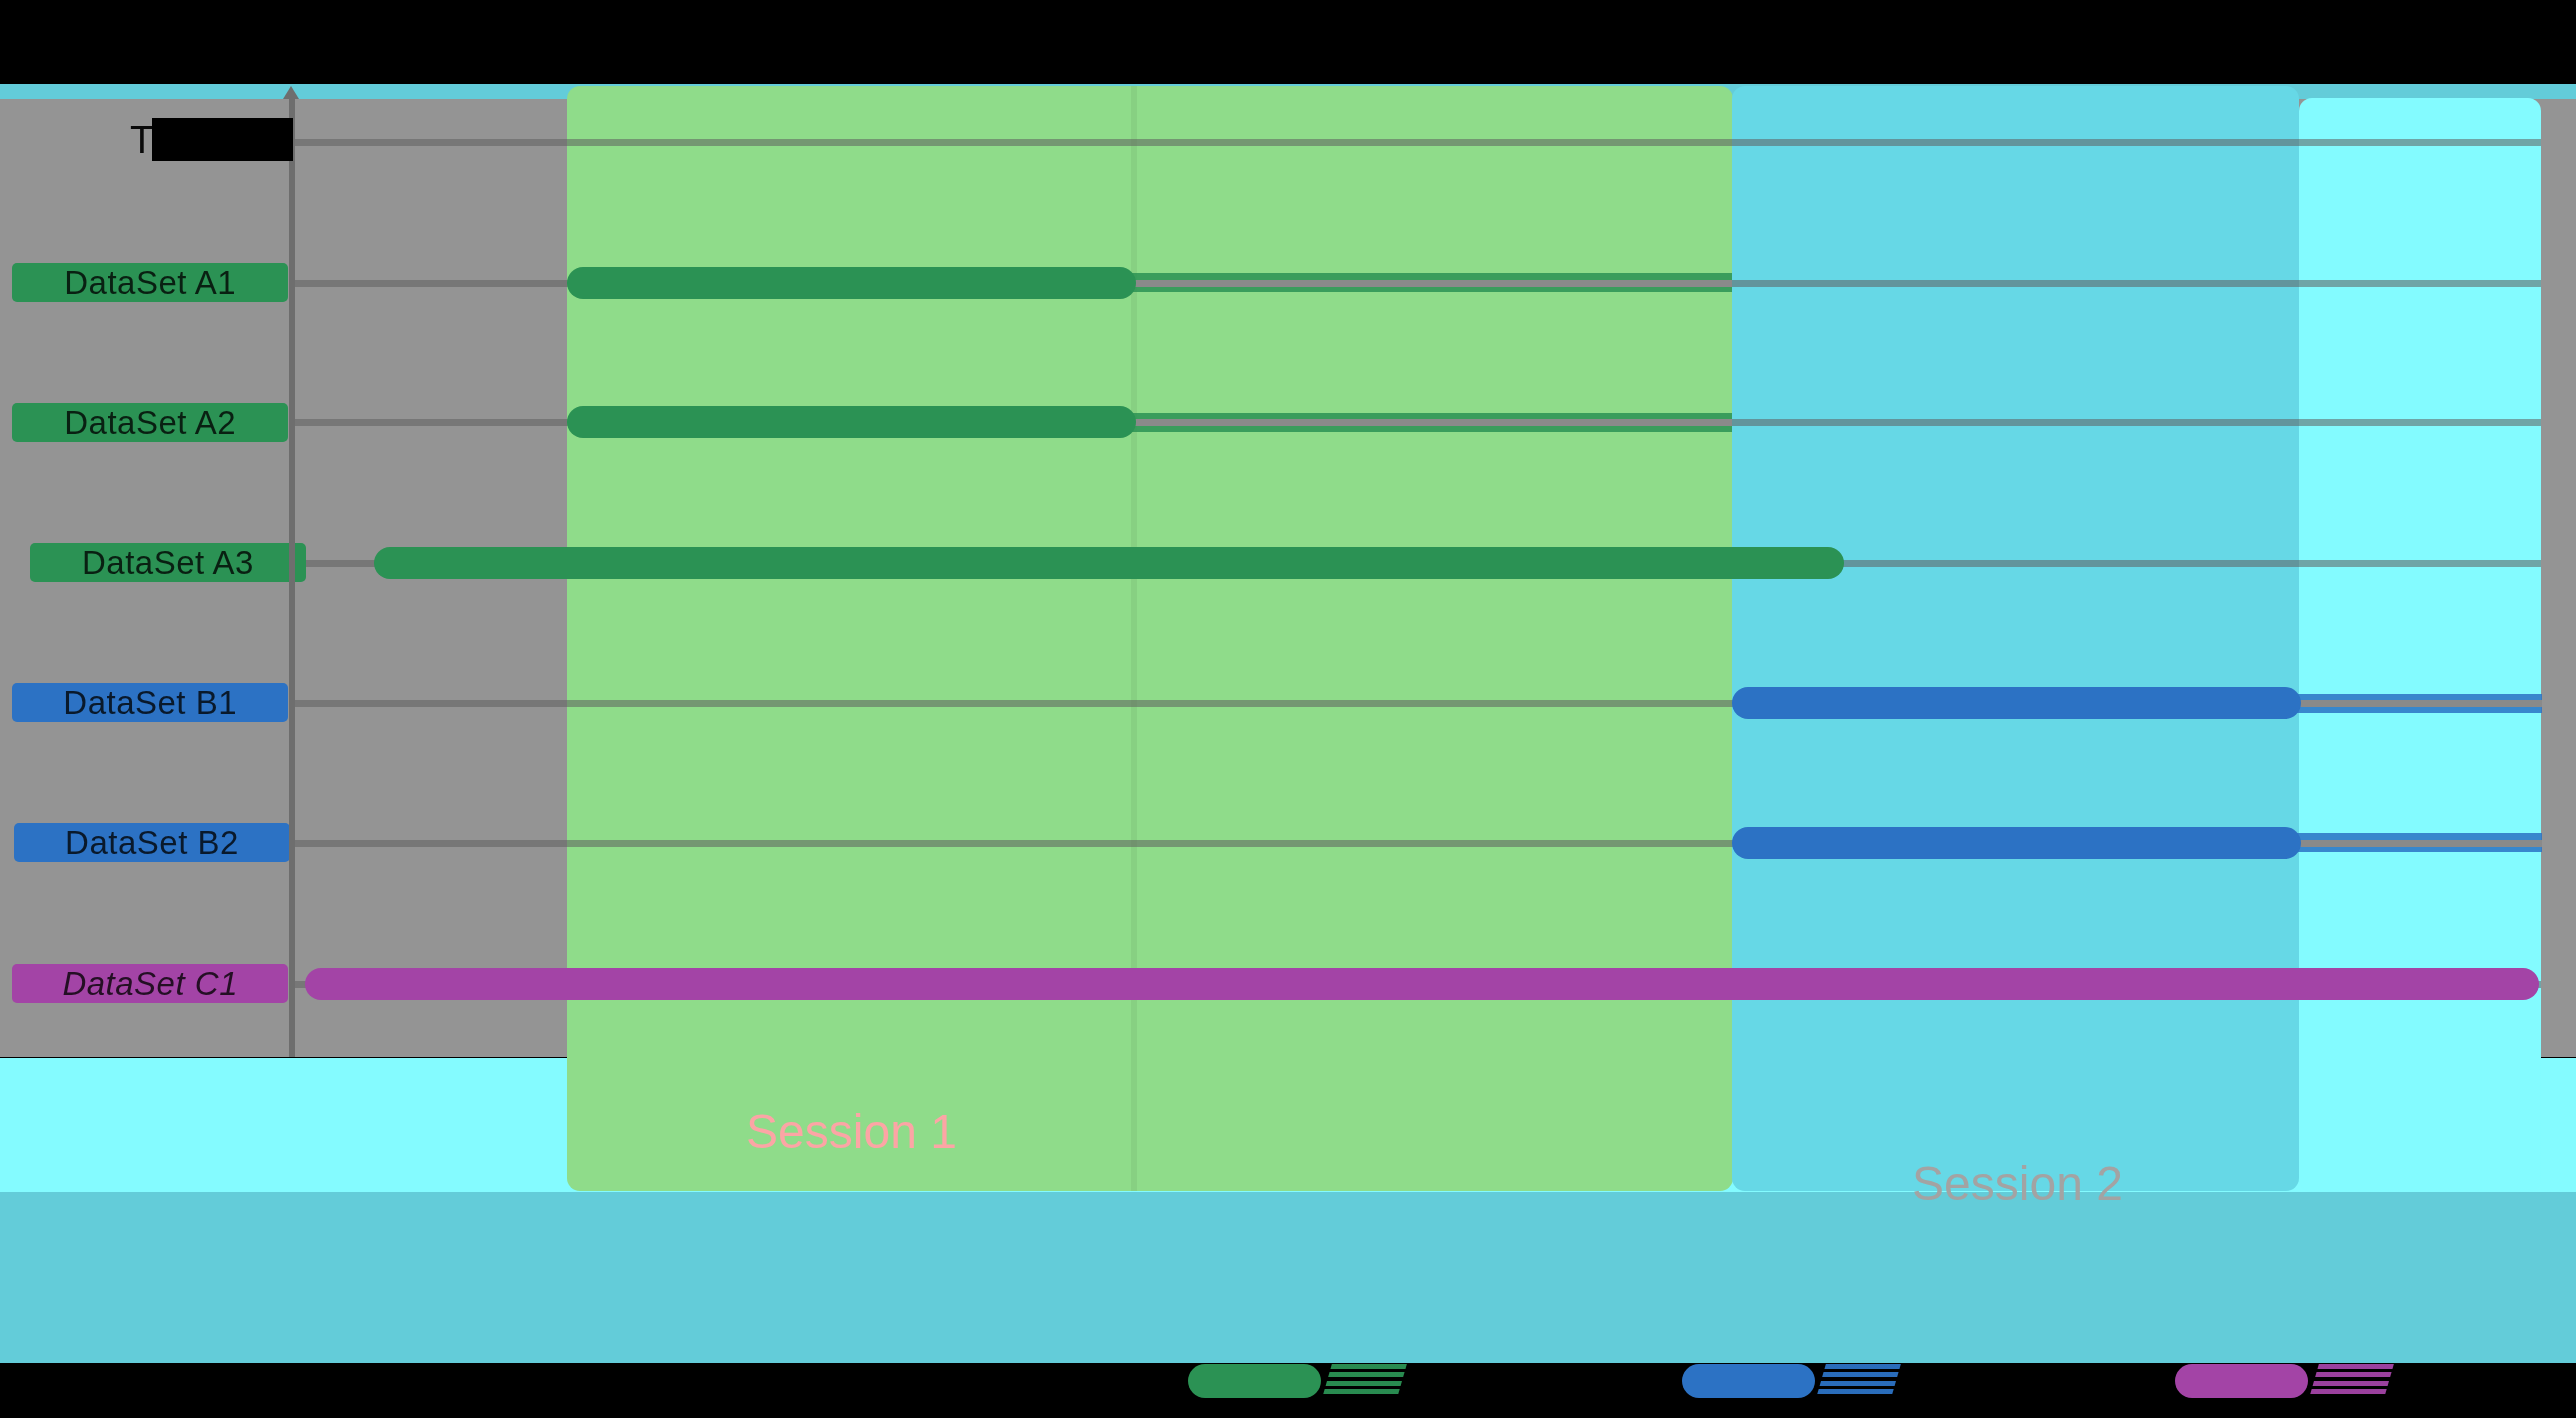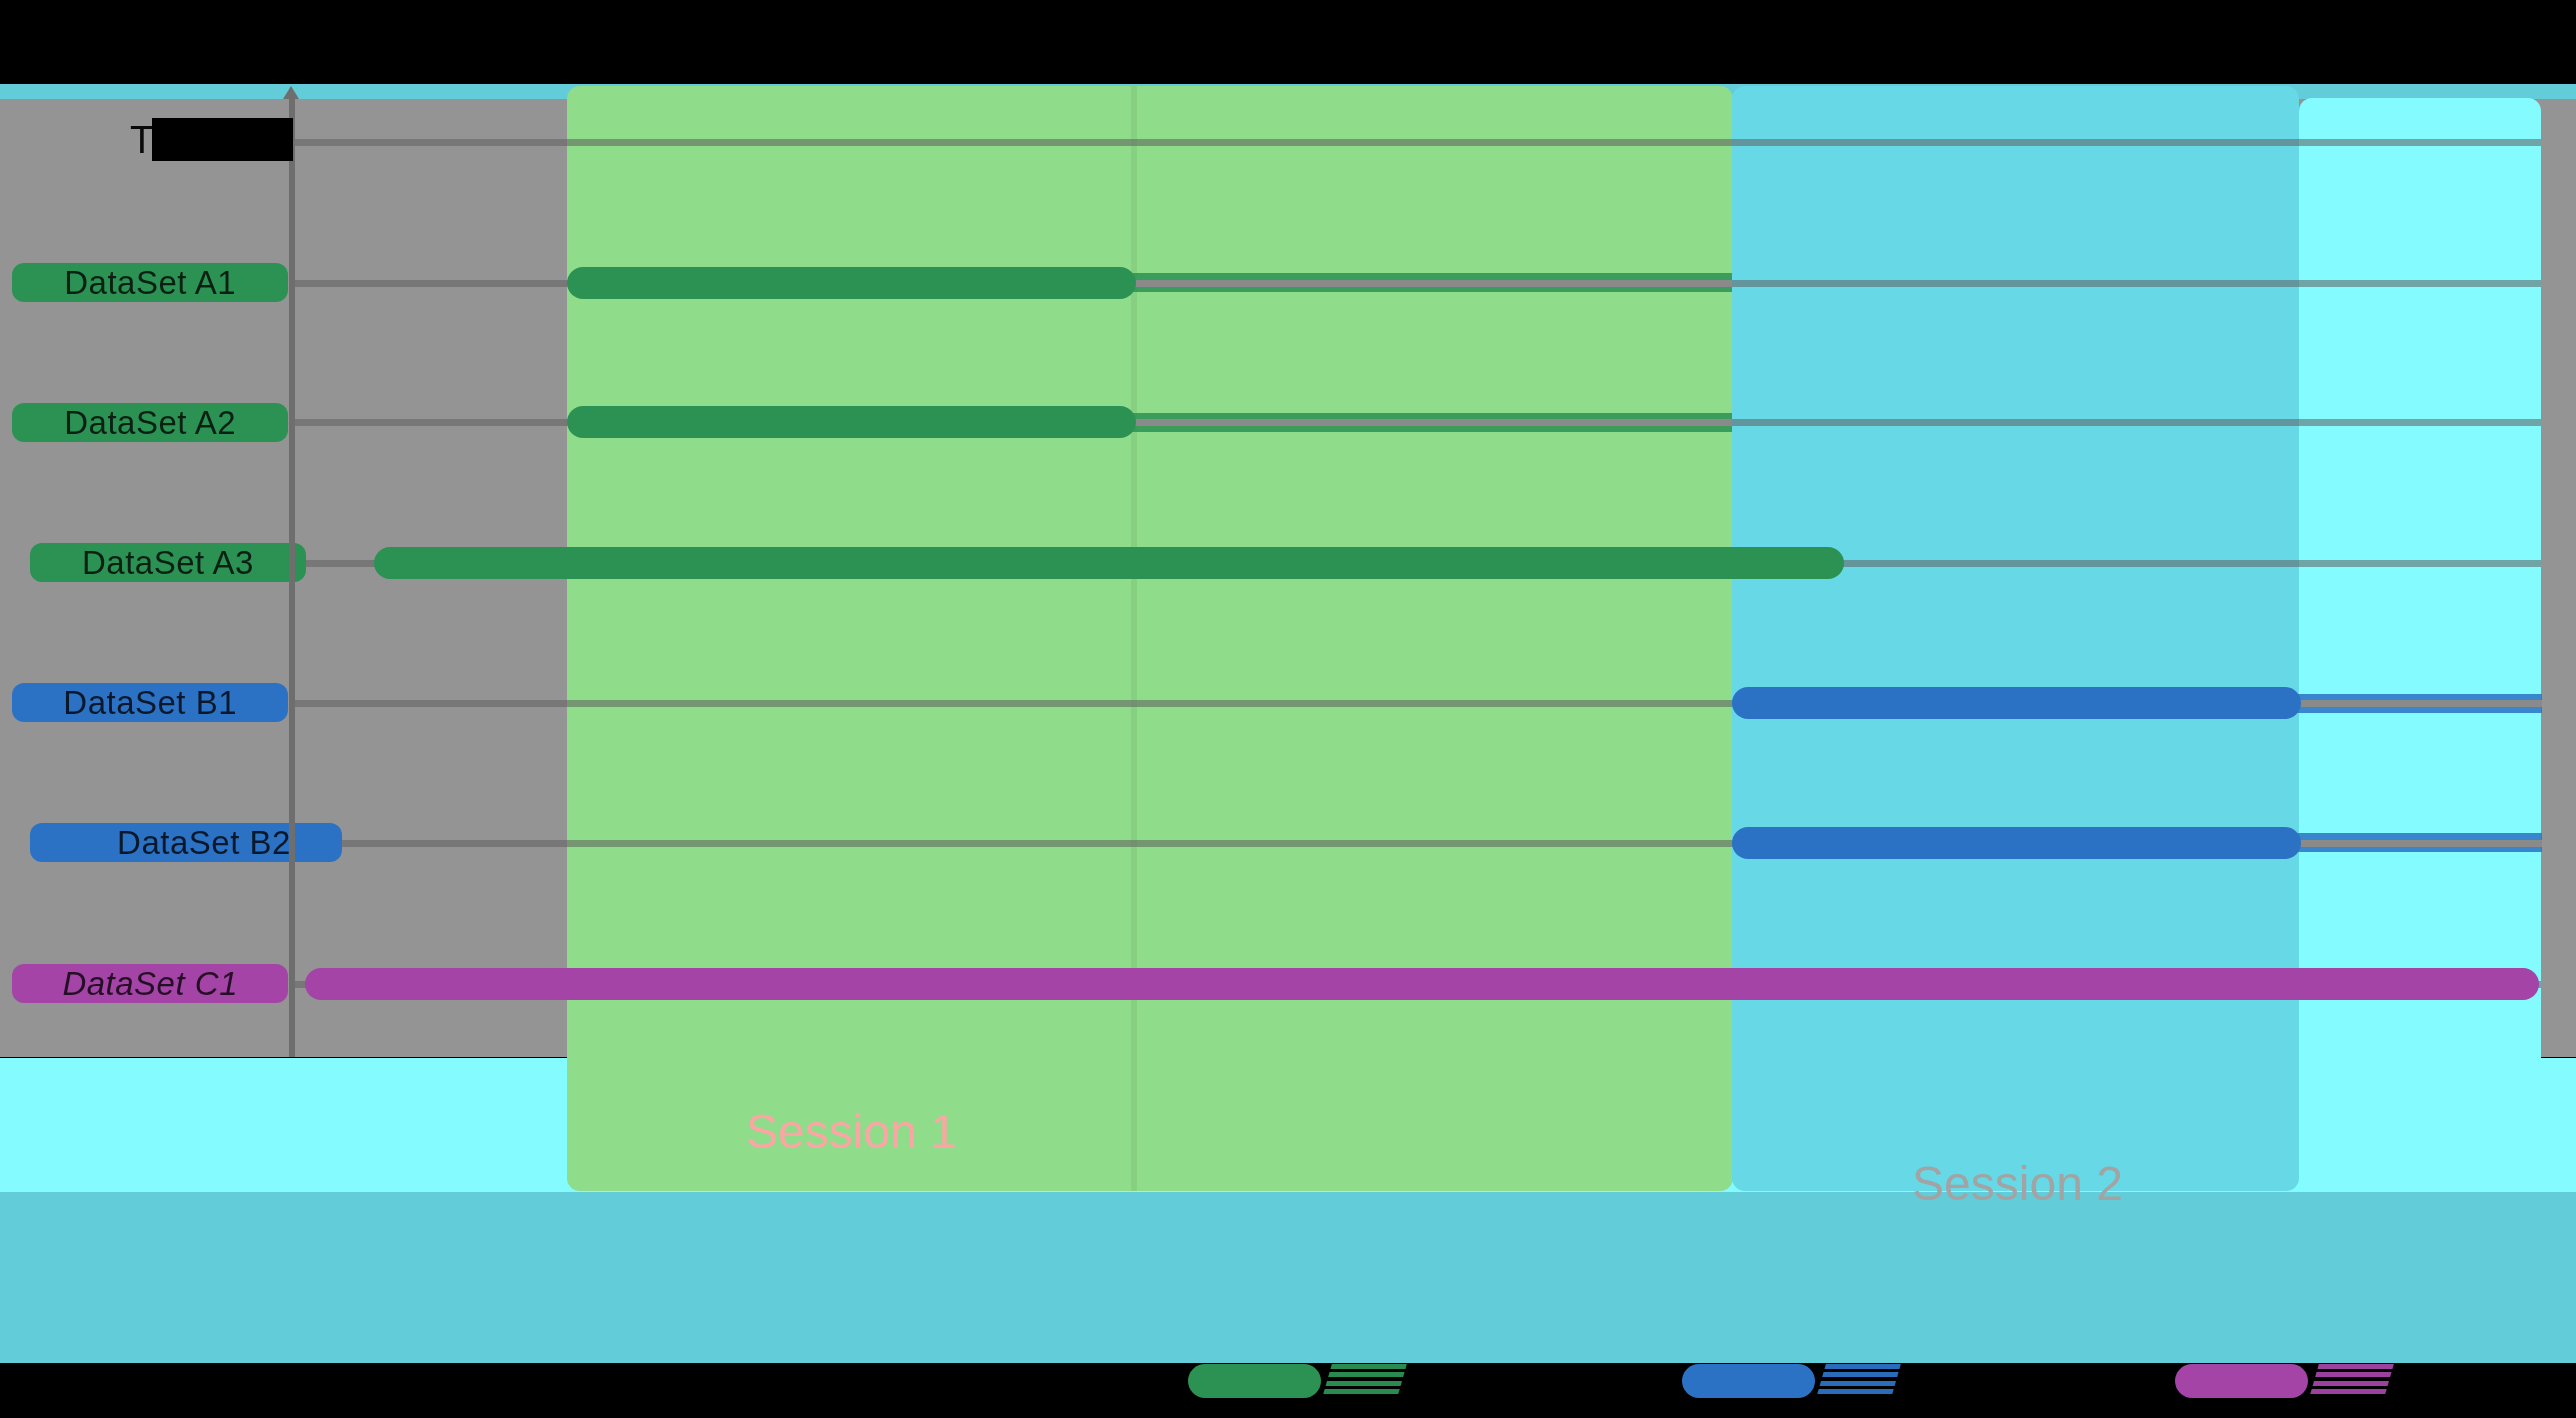--- a/index.html
+++ b/index.html
@@ -6,21 +6,21 @@
   #stage{position:relative;width:2576px;height:1419px;overflow:hidden;
          font-family:"Liberation Sans", sans-serif;background:#000;}
   .abs{position:absolute;}
   .band{left:0;width:2576px;}
   .session-col{border-radius:13px;}
   .gridline{height:6.6px;}
   .bar{height:32px;border-radius:16px;}
   .fringe{height:19px;opacity:.85;}
   .fringe-core{height:6.6px;}
   .badge{height:39px;display:flex;align-items:center;justify-content:center;
-         font-size:33px;letter-spacing:0.5px;border-radius:12px;}
+         font-size:33px;letter-spacing:0.5px;border-radius:5px;}
   .session-label{font-size:48px;text-align:center;line-height:56px;height:56px;}
   .pill{height:34px;border-radius:17px;}
   .streak{height:34px;transform:skewX(-16deg);opacity:.95;}
   .axis-line{width:5.6px;}
   .arrowhead{width:0;height:0;border-left:8.4px solid transparent;
              border-right:8.4px solid transparent;}
   .redaction{background:#000;}
   .tlabel{font-size:39px;color:#0a0a0a;line-height:43px;}
 </style>
 </head>
@@ -61,21 +61,21 @@
       <div class="abs badge" style="left: 12.2px; top: 403px; width: 276px; height: 39px; background: rgb(43, 146, 84); color: rgba(0, 0, 0, 0.78);">DataSet A2</div>
       <div class="abs bar" style="left: 374px; top: 547px; width: 1470px; height: 32px; background: rgb(43, 146, 84);"></div>
       <div class="abs badge" style="left: 30px; top: 543px; width: 276px; height: 39px; background: rgb(43, 146, 84); color: rgba(0, 0, 0, 0.78);">DataSet A3</div>
       <div class="abs fringe" style="left: 2292px; top: 694px; width: 250px; height: 19px; background: rgb(44, 114, 196);"></div>
       <div class="abs fringe-core" style="left: 2292px; top: 700px; width: 250px; height: 6.6px; background: rgb(138, 138, 138);"></div>
       <div class="abs bar" style="left: 1732px; top: 687px; width: 569px; height: 32px; background: rgb(44, 114, 196);"></div>
       <div class="abs badge" style="left: 12.2px; top: 683px; width: 276px; height: 39px; background: rgb(44, 114, 196); color: rgba(0, 0, 0, 0.78);">DataSet B1</div>
       <div class="abs fringe" style="left: 2292px; top: 833px; width: 250px; height: 19px; background: rgb(44, 114, 196);"></div>
       <div class="abs fringe-core" style="left: 2292px; top: 840px; width: 250px; height: 6.6px; background: rgb(138, 138, 138);"></div>
       <div class="abs bar" style="left: 1732px; top: 827px; width: 569px; height: 32px; background: rgb(44, 114, 196);"></div>
-      <div class="abs badge" style="left: 30px; top: 823px; width: 276px; height: 39px; background: rgb(44, 114, 196); color: rgba(0, 0, 0, 0.78); padding-left: 36px;">DataSet B2</div>
+      <div class="abs badge" style="left: 14px; top: 823px; width: 276px; height: 39px; background: rgb(44, 114, 196); color: rgba(0, 0, 0, 0.78);">DataSet B2</div>
       <div class="abs bar" style="left: 305px; top: 968px; width: 2234px; height: 32px; background: rgb(163, 68, 166);"></div>
       <div class="abs badge" style="left: 12.2px; top: 964px; width: 276px; height: 39px; background: rgb(163, 68, 166); color: rgba(0, 0, 0, 0.78); font-style: italic;">DataSet C1</div>
     </div>
   <div class="abs" id="labels">
       <div class="abs session-label" style="left: 617px; top: 1104px; width: 469px; height: 56px; color: #fca5a5;">Session 1</div>
       <div class="abs session-label" style="left: 1783px; top: 1156px; width: 469px; height: 56px; color: #a3a3a3;">Session 2</div>
     </div>
   <div class="abs" id="legend">
       <div class="abs pill" style="left: 1188px; top: 1364px; width: 133px; height: 34px; background: rgb(43, 146, 84);"></div>
       <div class="abs streak" style="left: 1327px; top: 1364px; width: 75px; height: 34px; background: repeating-linear-gradient(rgb(43, 146, 84) 0px, rgb(43, 146, 84) 4.7px, rgb(0, 0, 0) 4.7px, rgb(0, 0, 0) 8.4px);"></div>

